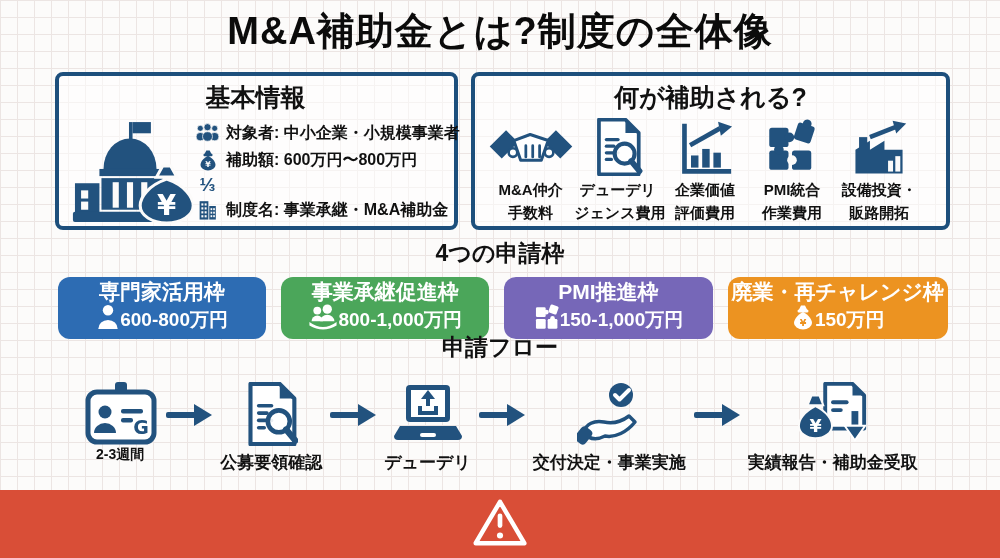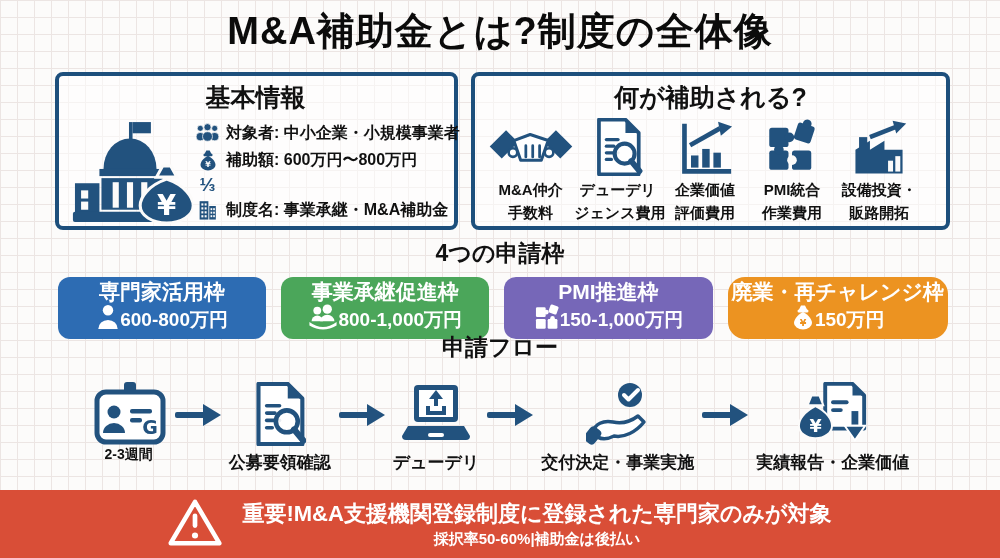--- a/index.html
+++ b/index.html
@@ -295,21 +295,21 @@
               <g transform="rotate(20 30 10)">
                   <rect x="23" y="2" width="13" height="13" rx="2"></rect>
                 </g>
             </g>
           </svg>
         </span>
         <span>150-1,000万円</span>
       </div>
     </div>
 
-    <div class="frame" style="background-color: rgb(236, 147, 33); border-radius: 17px;">
+    <div class="frame" style="background-color: rgb(236, 147, 33);">
       <div class="frame-name">廃業・再チャレンジ枠</div>
       <div class="frame-amount">
         <span>
           <svg width="24" height="26" viewBox="0 0 48 52">
             <g fill="#ffffff">
               <polygon points="15,13 33,13 28,3 20,3"></polygon>
               <rect x="13" y="11" width="22" height="6" rx="3"></rect>
               <path d="M24 16 C12 22 6 32 6 38 a18 13 0 0 0 36 0 C42 32 36 22 24 16 z"></path>
             </g>
             <text x="24" y="44" font-size="19" font-weight="bold" fill="#ec9321" text-anchor="middle" font-family="DejaVu Sans, sans-serif">¥</text>
@@ -423,31 +423,27 @@
           <rect x="36" y="26" width="12" height="4" rx="2" fill="#22527e"></rect>
           <rect x="56" y="28" width="9" height="16" fill="#22527e" stroke="#ffffff" stroke-width="2"></rect>
           <polygon points="50,44 71,44 60.5,59" fill="#22527e" stroke="#ffffff" stroke-width="2"></polygon>
           <g fill="#22527e" stroke="#fcfbfa" stroke-width="2">
             <polygon points="12,23 28,23 24,13 16,13"></polygon>
             <path d="M20 24 C8 30 3 38 3 44 a17 13 0 0 0 34 0 C37 38 32 30 20 24 z"></path>
           </g>
           <text x="20" y="51" font-size="18" font-weight="bold" fill="#ffffff" text-anchor="middle" font-family="DejaVu Sans, sans-serif">¥</text>
         </svg>
       </div>
-      <div class="flow-label">実績報告・企業価値</div>
+      <div class="flow-label">実績報告・補助金受取</div>
     </div>
   </div>
 
   <footer class="notice" style="background-color: rgb(217, 78, 55);">
     <span>
       <svg width="54" height="49" viewBox="0 0 60 54">
         <path d="M30 4 L57 50 H3 Z" fill="none" stroke="#ffffff" stroke-width="5" stroke-linejoin="round"></path>
         <rect x="27.4" y="17" width="5.2" height="16" rx="2.6" fill="#ffffff"></rect>
         <circle cx="30" cy="41.5" r="3.4" fill="#ffffff"></circle>
       </svg>
     </span>
-    <div class="notice-text">
-      <div class="notice-headline">重要!M&amp;A支援機関登録制度に登録された専門家のみが対象</div>
-      <div class="notice-subline">採択率50-60%|補助金は後払い</div>
-    </div>
   </footer>
 
 </div>
 
 </body></html>

